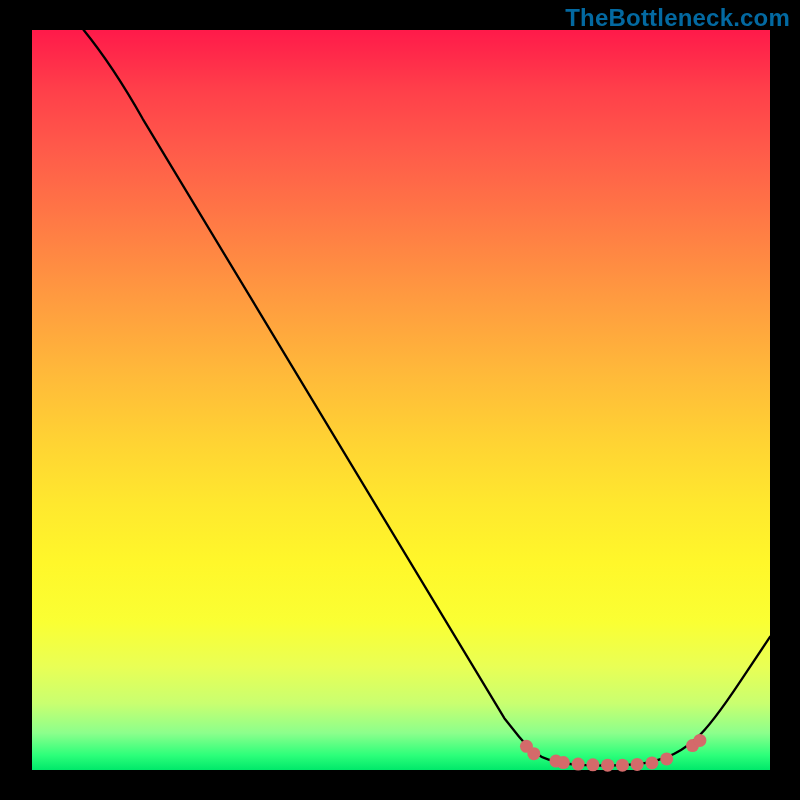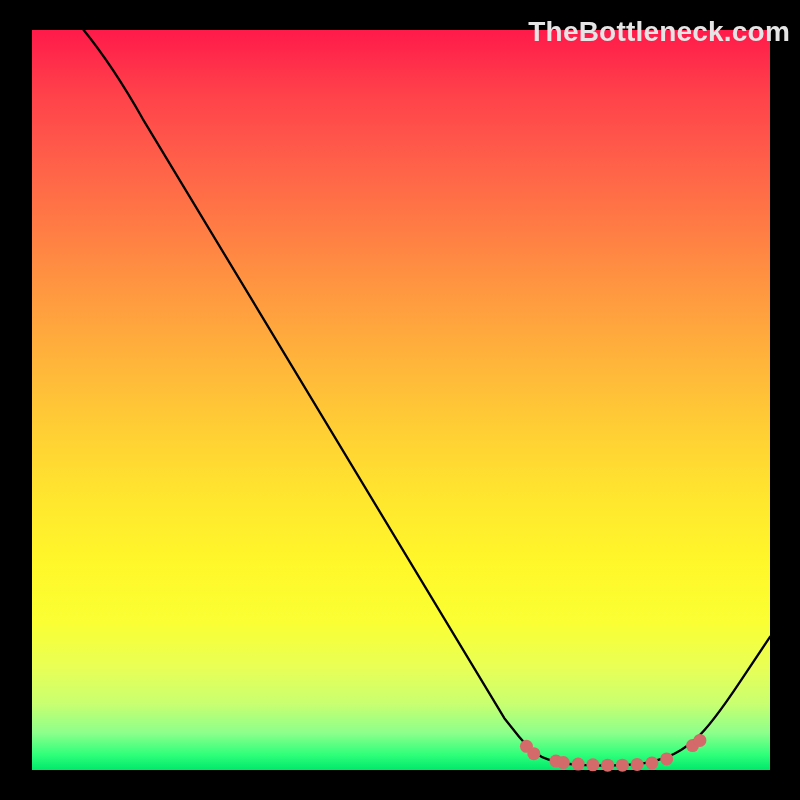--- a/index.html
+++ b/index.html
@@ -11,24 +11,24 @@
     font-family: Arial, Helvetica, sans-serif;
     overflow: hidden;
   }
   .wrap {
     position: relative;
     width: 800px;
     height: 800px;
   }
   .watermark {
     position: absolute;
-    top: 16px;
+    top: 4px;
     right: 10px;
-    color: #e5e5e5;
-    font-size: 28px;
+    color: #0369a1;
+    font-size: 24px;
     font-weight: 600;
     letter-spacing: 0.2px;
     z-index: 10;
     user-select: none;
   }
   .plot-area {
     position: absolute;
     left: 32px;
     top: 30px;
     width: 738px;

